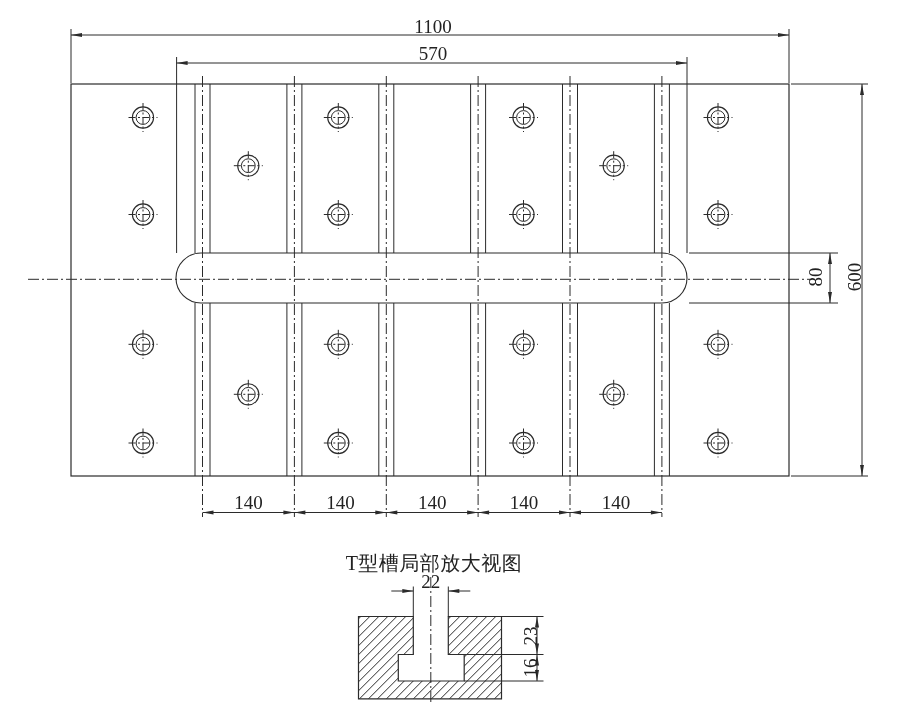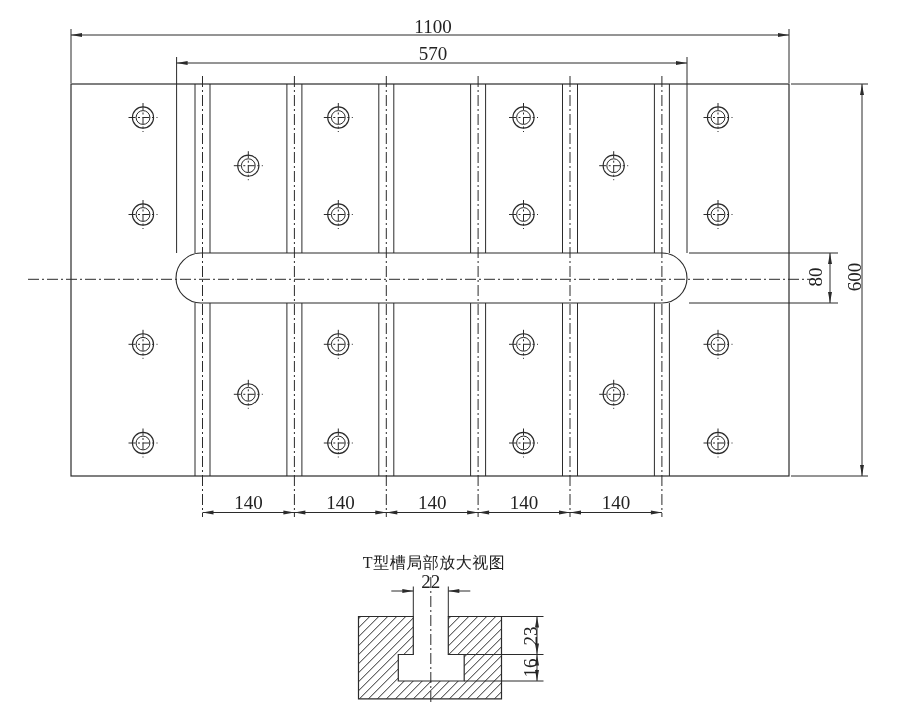--- a/index.html
+++ b/index.html
@@ -7,21 +7,21 @@
     position:relative;width:900px;height:720px;background:#ffffff;overflow:hidden;
     font-family:"Liberation Serif","DejaVu Serif",serif;
   }
   #drawing{position:absolute;left:0;top:0;}
   .lbl{
     position:absolute;transform:translate(-50%,-50%);
     font-size:19px;color:#222;white-space:nowrap;line-height:1;
     font-family:"Liberation Serif","DejaVu Serif",serif;
   }
   .lbl.rot{transform:translate(-50%,-50%) rotate(-90deg);}
-  .lbl.title{font-size:16px;letter-spacing:0.5px;}
+  .lbl.title{font-size:20px;letter-spacing:0.5px;}
 </style>
 </head>
 <body>
 
 <div id="stage">
   <svg id="drawing" width="900" height="720" viewBox="0 0 900 720">
     <defs>
       <clipPath id="blockClip">
           <path id="blockClipPath" d="M358.5 616.5 H413.3 V654.5 H398.3 V681 H464.2 V654.5 H448.3 V616.5 H501.5 V698.8 H358.5 Z"></path>
         </clipPath>

